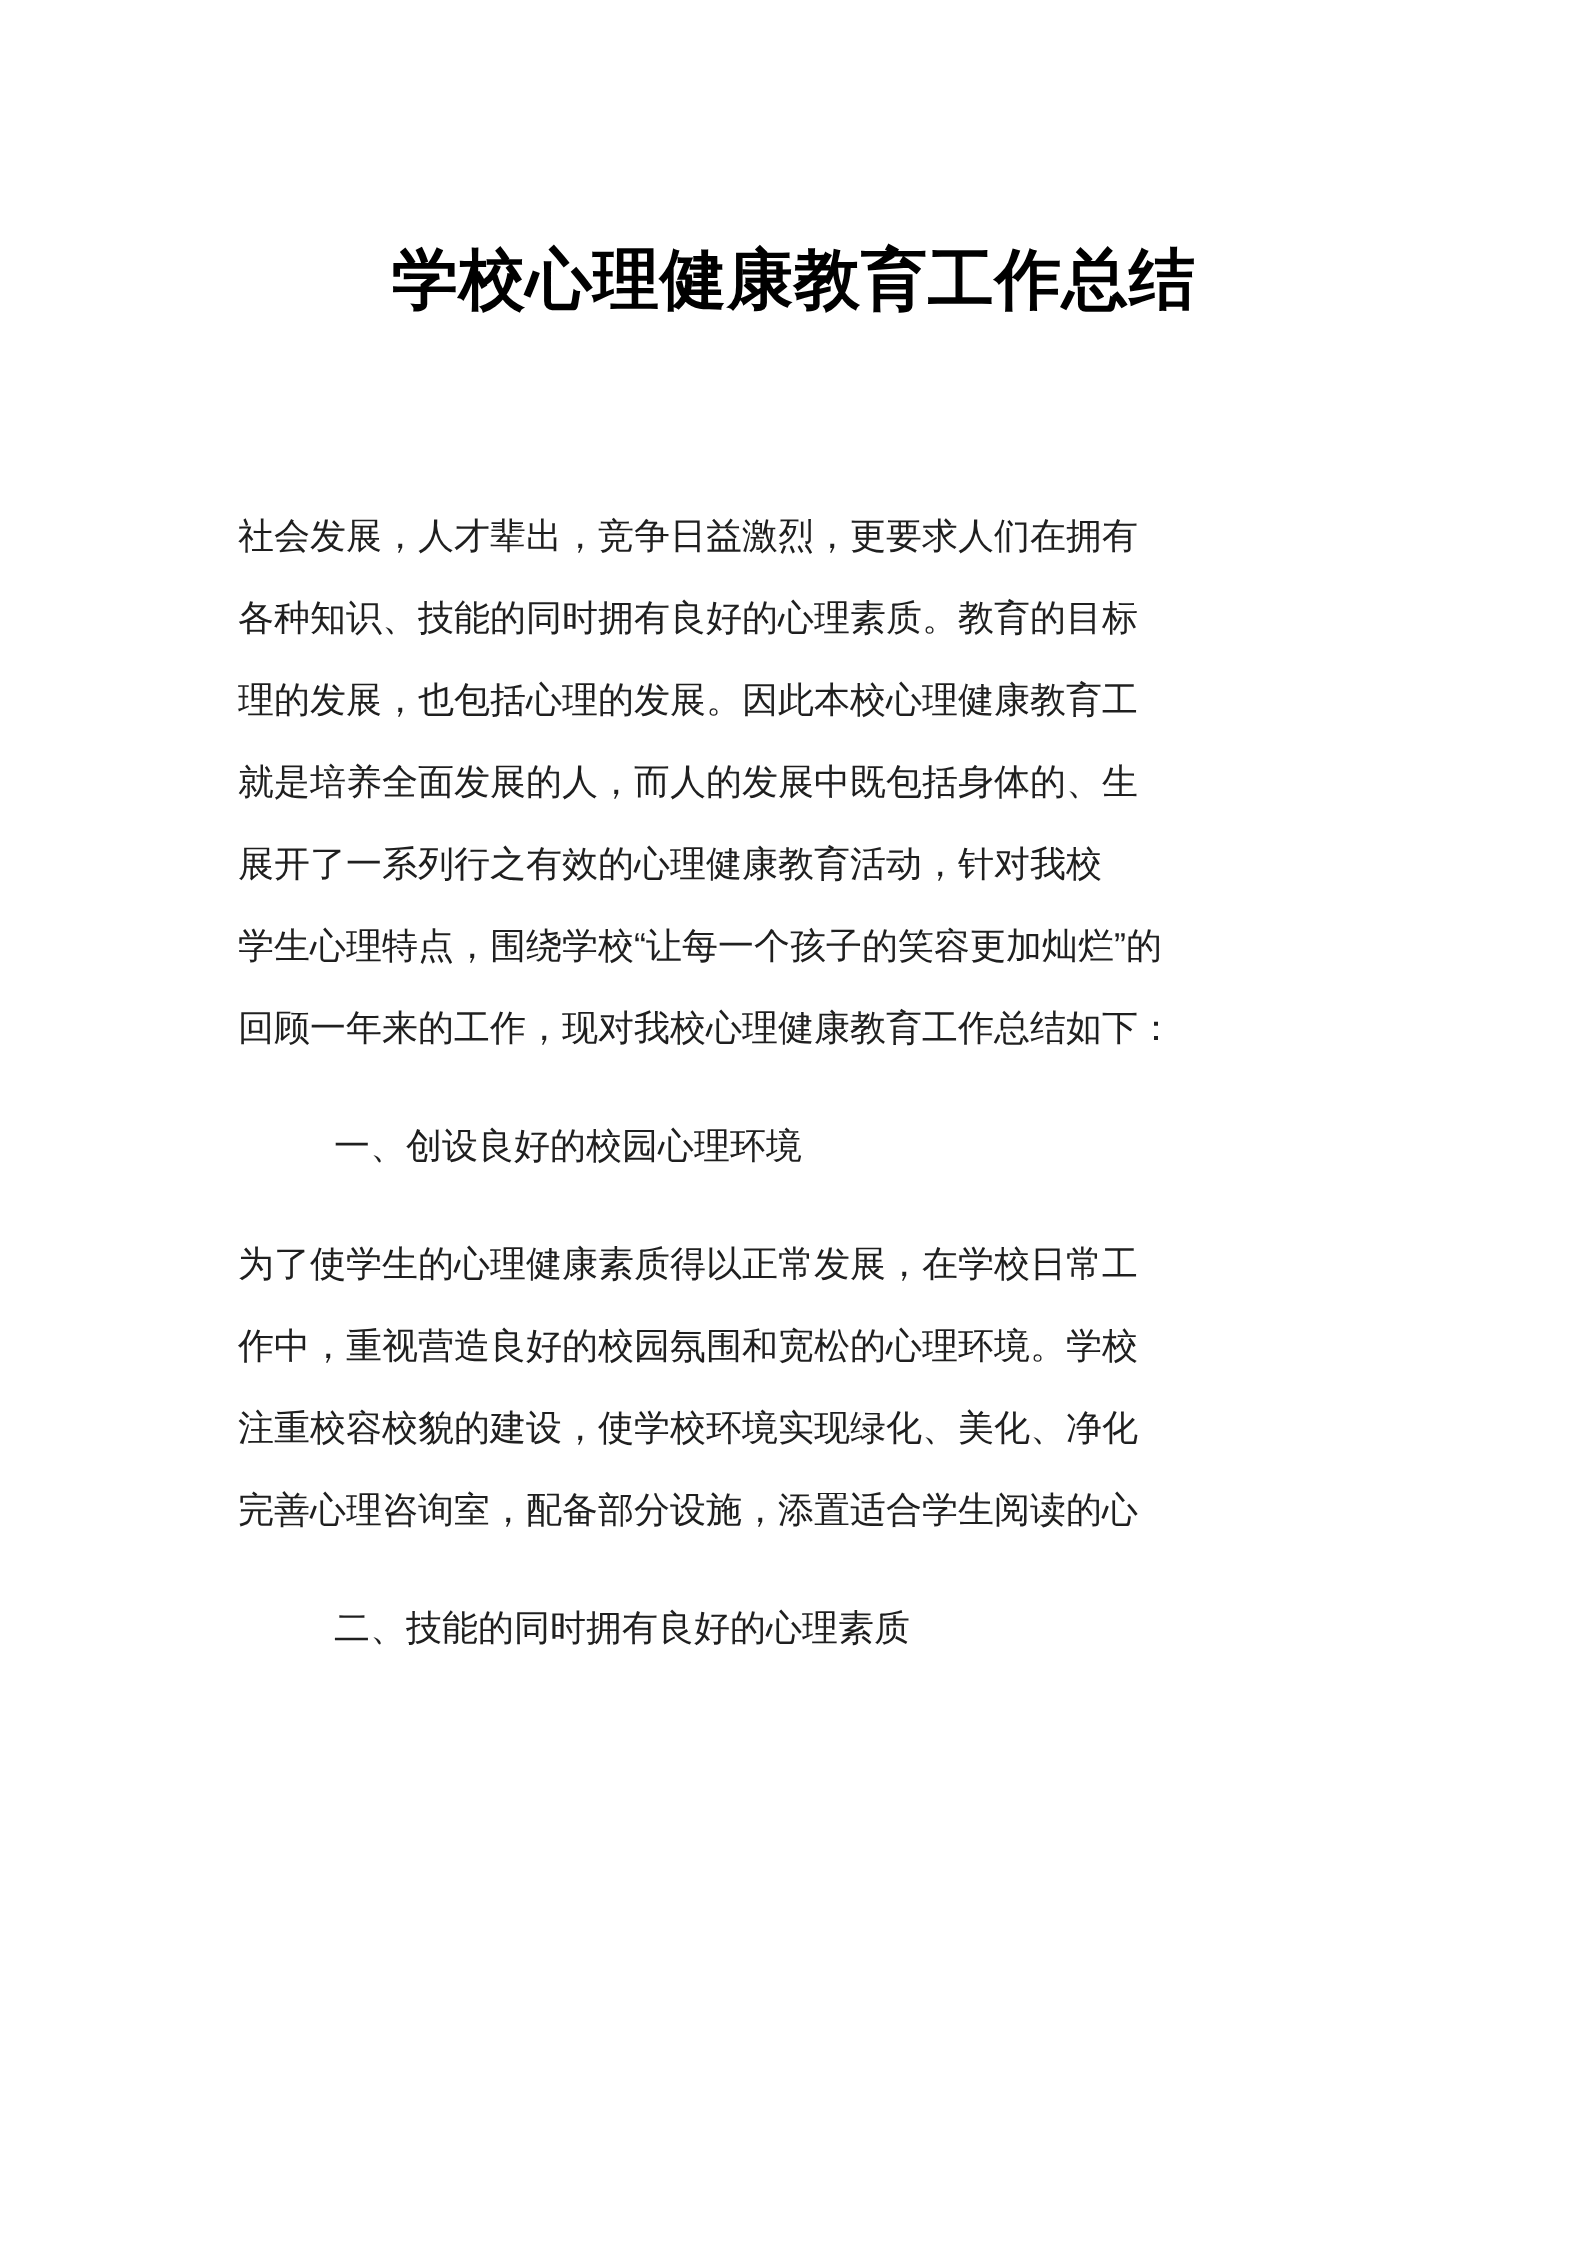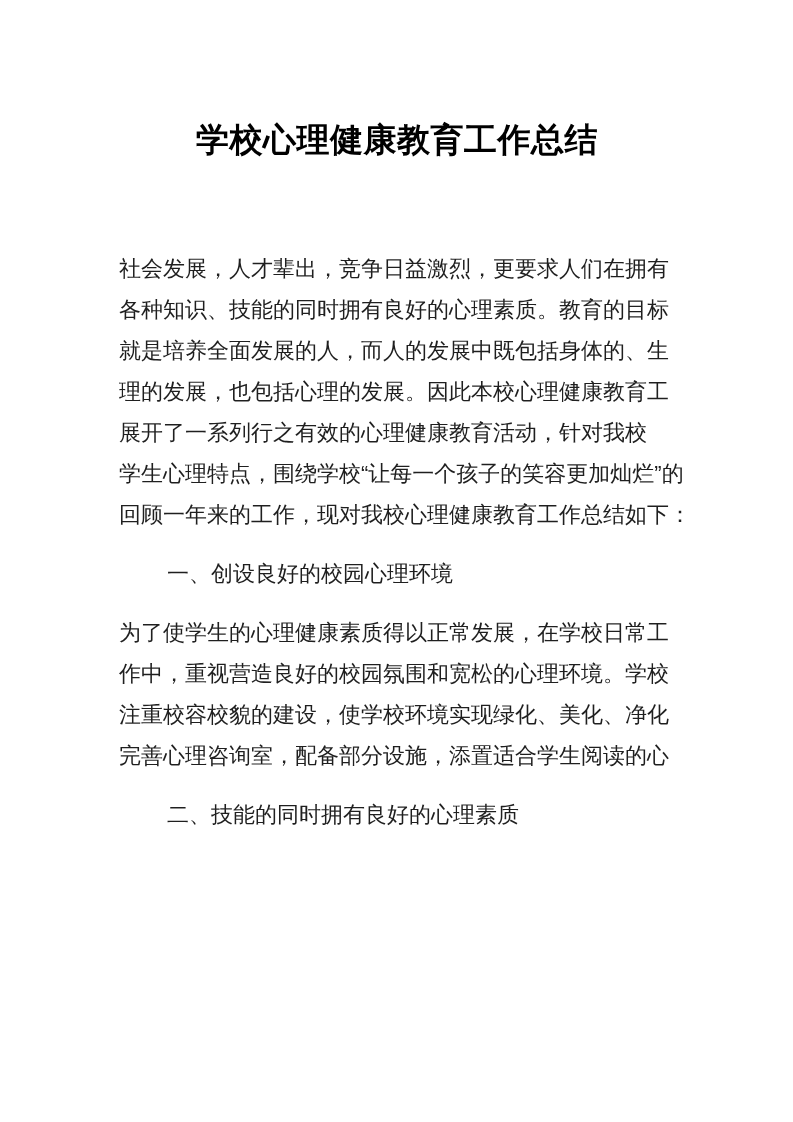--- a/index.html
+++ b/index.html
@@ -24,21 +24,21 @@
       margin: 0 0 88px 0;
       font-size: 33px;
       line-height: 40px;
       font-weight: 700;
       text-align: center;
       color: #000000;
       letter-spacing: 0.5px;
       white-space: nowrap;
     }
     .doc-body {
-      font-size: 22px;
+      font-size: 18px;
       line-height: 41px;
     }
     .block {
       margin: 0 0 18px 0;
     }
     .block.heading {
       font-weight: 400;
       margin-left: 48px;
     }
     .line {
@@ -47,22 +47,22 @@
   </style>
 </head>
 <body>
 
 <div class="page">
   <h1 class="doc-title">学校心理健康教育工作总结</h1>
   <div class="doc-body" id="doc-body">
       <div class="block paragraph">
         <div class="line">社会发展，人才辈出，竞争日益激烈，更要求人们在拥有</div>
         <div class="line">各种知识、技能的同时拥有良好的心理素质。教育的目标</div>
+        <div class="line">理的发展，也包括心理的发展。因此本校心理健康教育工</div>
         <div class="line">就是培养全面发展的人，而人的发展中既包括身体的、生</div>
-        <div class="line">理的发展，也包括心理的发展。因此本校心理健康教育工</div>
         <div class="line">展开了一系列行之有效的心理健康教育活动，针对我校</div>
         <div class="line">学生心理特点，围绕学校“让每一个孩子的笑容更加灿烂”的</div>
         <div class="line">回顾一年来的工作，现对我校心理健康教育工作总结如下：</div>
       </div>
       <div class="block heading">一、创设良好的校园心理环境</div>
       <div class="block paragraph">
         <div class="line">为了使学生的心理健康素质得以正常发展，在学校日常工</div>
         <div class="line">作中，重视营造良好的校园氛围和宽松的心理环境。学校</div>
         <div class="line">注重校容校貌的建设，使学校环境实现绿化、美化、净化</div>
         <div class="line">完善心理咨询室，配备部分设施，添置适合学生阅读的心</div>

